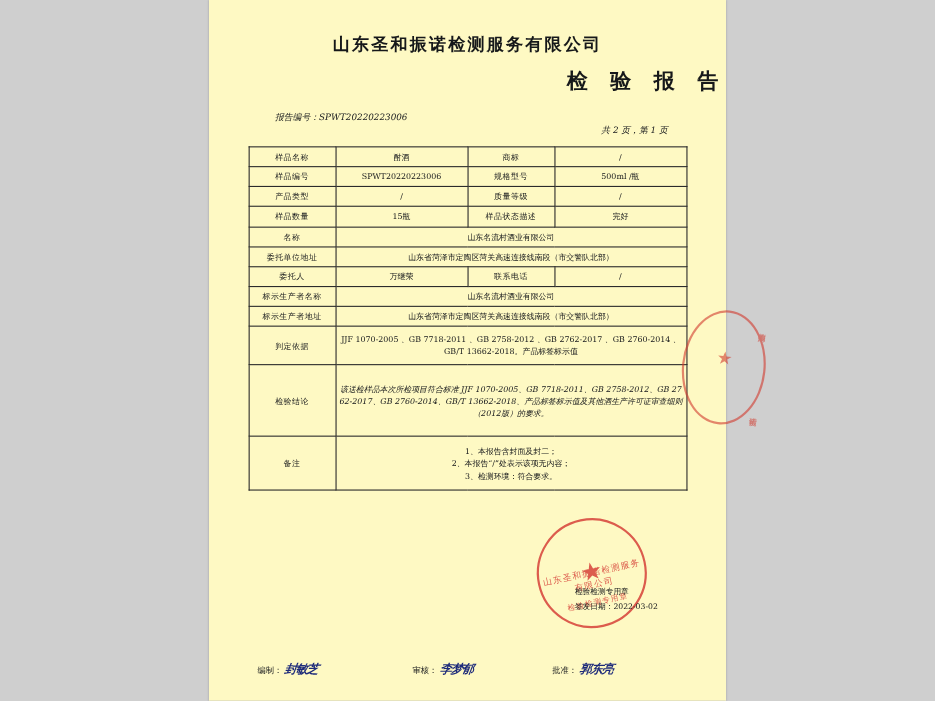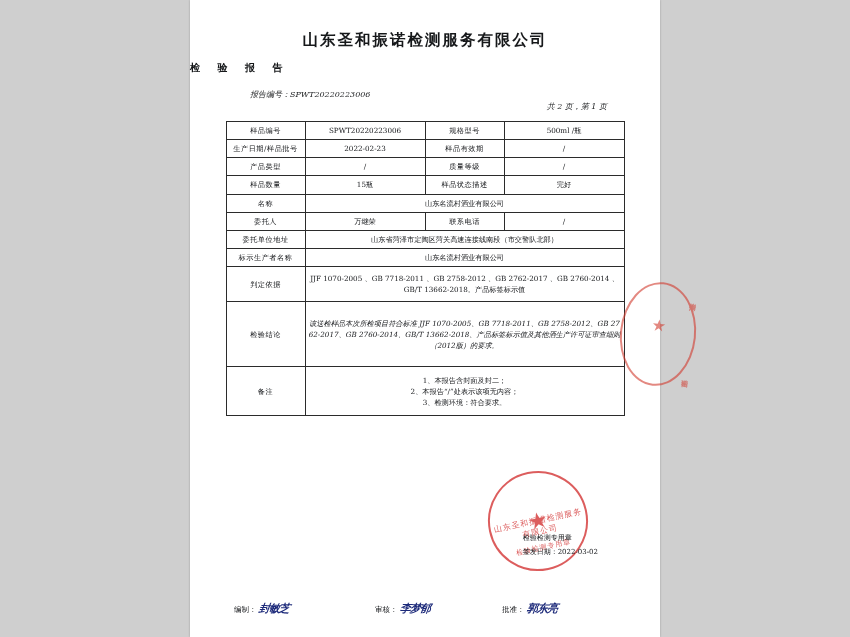--- a/index.html
+++ b/index.html
@@ -12,43 +12,43 @@
     background: #cfcfcf;
     font-family: "DejaVu Sans", "Liberation Sans", sans-serif;
     overflow: hidden;
   }
   .page {
     position: absolute;
     left: 190px;
     top: 0px;
     width: 470px;
     height: 637px;
-    background: #ffffff;
+    background: #fef9c3;
     box-shadow: 0 0 2px rgba(0,0,0,0.25);
   }
   .sheet {
     position: relative;
     width: 100%;
     height: 100%;
     padding: 0;
   }
   .title-main {
     text-align: center;
     font-family: "DejaVu Serif", "Liberation Serif", serif;
     font-weight: bold;
     font-size: 15.5px;
     letter-spacing: 2px;
     color: #16181a;
     margin-top: 30px;
   }
   .title-sub {
-    text-align: left;
+    text-align: right;
     font-family: "DejaVu Serif", "Liberation Serif", serif;
     font-weight: bold;
-    font-size: 10px;
+    font-size: 19px;
     letter-spacing: 7px;
     color: #16181a;
     margin-top: 10px;
   }
   .meta-row {
     margin: 14px 20px 2px 20px;
     font-size: 8px;
     color: #1a1c1e;
     font-family: "DejaVu Serif", "Liberation Serif", serif;
     position: relative;
@@ -238,61 +238,65 @@
     <div class="title-sub">检 验 报 告</div>
 
     <div class="meta-row">
       <span class="meta-left">报告编号：SPWT20220223006</span>
       <span class="meta-right">共 2 页，第 1 页</span>
     </div>
 
     <table class="report">
       <tbody>
         <tr>
+          <td class="lbl">样品名称</td>
+          <td class="val">酎酒</td>
+          <td class="lbl2">商标</td>
+          <td class="val2">/</td>
+        </tr>
+        <tr>
           <td class="lbl">样品编号</td>
           <td class="val">SPWT20220223006</td>
           <td class="lbl2">规格型号</td>
           <td class="val2">500ml /瓶</td>
         </tr>
         <tr>
-          <td class="lbl">生产日期/样品批号</td>
-          <td class="val">2022-02-23</td>
-          <td class="lbl2">样品有效期</td>
-          <td class="val2">/</td>
-        </tr>
-        <tr>
           <td class="lbl">产品类型</td>
           <td class="val">/</td>
           <td class="lbl2">质量等级</td>
           <td class="val2">/</td>
         </tr>
         <tr>
           <td class="lbl">样品数量</td>
           <td class="val">15瓶</td>
           <td class="lbl2">样品状态描述</td>
           <td class="val2">完好</td>
         </tr>
 
         <tr>
           <td class="lbl">名称</td>
           <td class="wide" colspan="3">山东名流村酒业有限公司</td>
         </tr>
         <tr>
+          <td class="lbl">委托单位地址</td>
+          <td class="wide" colspan="3">山东省菏泽市定陶区菏关高速连接线南段（市交警队北部）</td>
+        </tr>
+        <tr>
           <td class="lbl">委托人</td>
           <td class="val">万继荣</td>
           <td class="lbl2">联系电话</td>
           <td class="val2">/</td>
         </tr>
         <tr>
-          <td class="lbl">委托单位地址</td>
-          <td class="wide" colspan="3">山东省菏泽市定陶区菏关高速连接线南段（市交警队北部）</td>
-        </tr>
-        <tr>
           <td class="lbl">标示生产者名称</td>
           <td class="wide" colspan="3">山东名流村酒业有限公司</td>
+        </tr>
+        <tr>
+          <td class="lbl">标示生产者地址</td>
+          <td class="wide" colspan="3">山东省菏泽市定陶区菏关高速连接线南段（市交警队北部）</td>
         </tr>
 
 
 
         <tr>
           <td class="lbl">判定依据</td>
           <td class="wide" colspan="3" style="height:28px">JJF 1070-2005 、GB 7718-2011 、GB 2758-2012 、GB 2762-2017 、GB 2760-2014 、GB/T 13662-2018。产品标签标示值</td>
         </tr>
 
         <tr>

